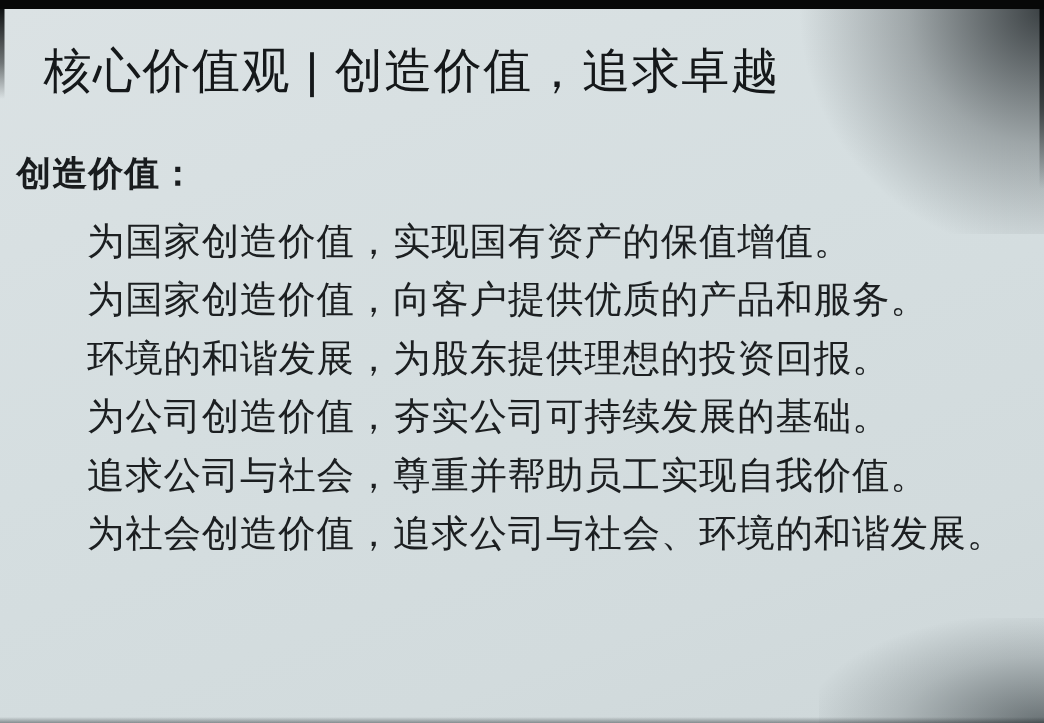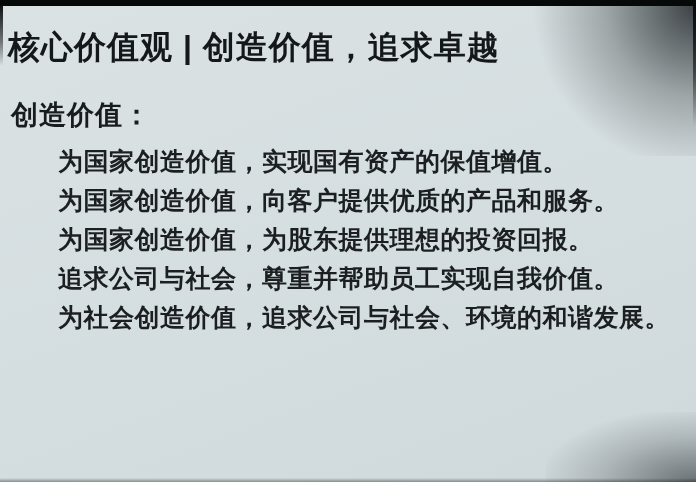--- a/index.html
+++ b/index.html
@@ -72,45 +72,45 @@
   
   .vignette-bottom-right {
     position: absolute;
     bottom: 0; right: 0;
     width: 150px;
     height: 70px;
     background: radial-gradient(ellipse at 100% 100%, rgba(22,30,34,0.55) 0%, rgba(22,30,34,0.18) 45%, rgba(22,30,34,0) 75%);
     pointer-events: none;
   }
   .title {
-    margin: 22px 16px 0 8px;
+    margin: 22px 16px 0 29px;
     font-size: 32px;
     line-height: 38px;
-    font-weight: 700;
+    font-weight: 400;
     letter-spacing: 1px;
     color: #15181a;
   }
   .subtitle {
     margin: 34px 0 16px 11px;
-    font-size: 27px;
+    font-size: 23px;
     line-height: 31px;
     font-weight: 700;
     letter-spacing: 1px;
     color: #191c1e;
   }
   .value-list {
     margin: 0;
     padding: 0;
     list-style: none;
   }
   .value-item {
     margin: 11px 0 0 58px;
     font-size: 25px;
     line-height: 28px;
-    font-weight: 700;
+    font-weight: 400;
     letter-spacing: 0.5px;
     color: #1c1f21;
     white-space: nowrap;
   }
 </style>
 </head>
 <body>
 
 <div class="stage">
   <div class="bar-top"></div>
@@ -120,18 +120,19 @@
     <div class="edge-left"></div>
     <div class="vignette-bottom-right"></div>
     <div class="edge-bottom"></div>
 
     <h1 class="title">核心价值观 | 创造价值，追求卓越</h1>
     <h2 class="subtitle">创造价值：</h2>
 
     <ul class="value-list">
       <li class="value-item">为国家创造价值，实现国有资产的保值增值。</li>
       <li class="value-item">为国家创造价值，向客户提供优质的产品和服务。</li>
-      <li class="value-item">为国家创造价值，为股东提供理想的投资回报。</li>
+      <li class="value-item">环境的和谐发展，为股东提供理想的投资回报。</li>
+      <li class="value-item">为公司创造价值，夯实公司可持续发展的基础。</li>
       <li class="value-item">追求公司与社会，尊重并帮助员工实现自我价值。</li>
       <li class="value-item">为社会创造价值，追求公司与社会、环境的和谐发展。</li>
     </ul>
   </div>
 </div>
 
 </body></html>

